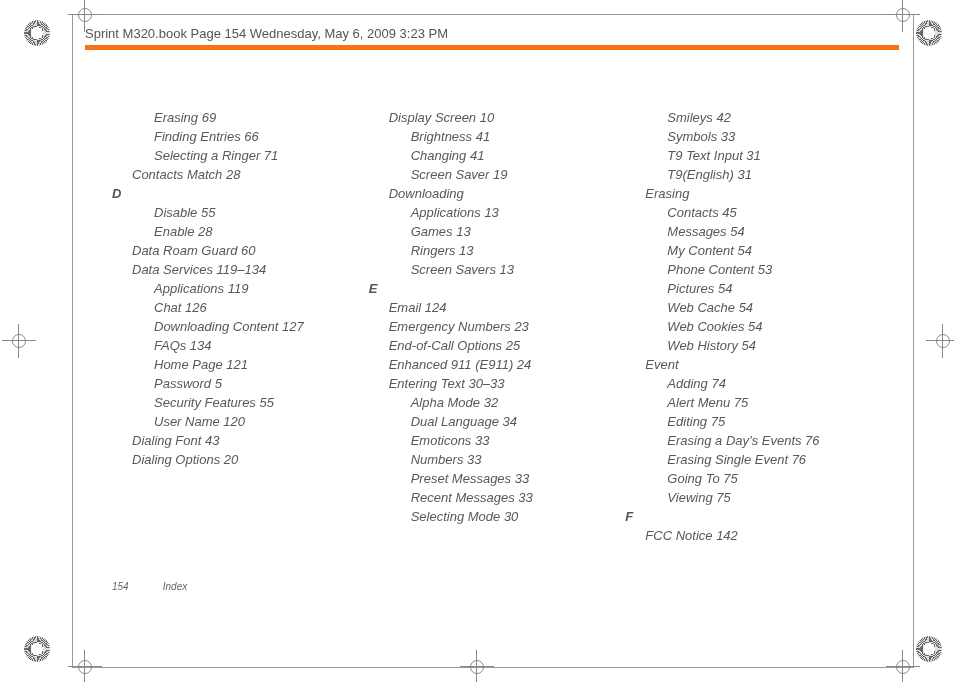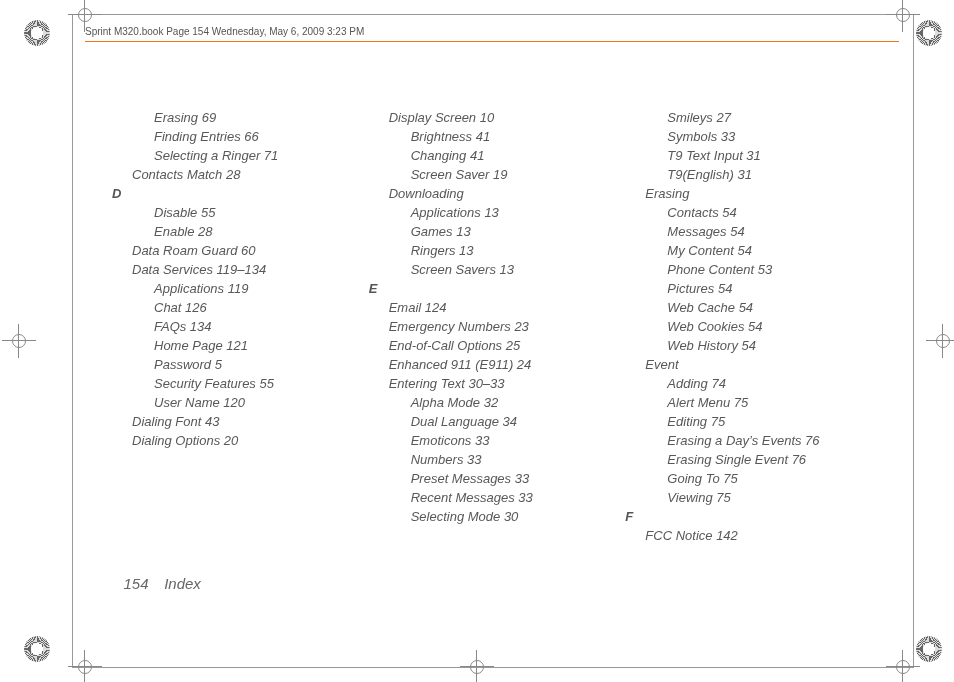--- a/index.html
+++ b/index.html
@@ -17,23 +17,23 @@
     left: 72px;
     right: 40px;
     bottom: 14px;
     border: 1px solid #999;
   }
   .header-line {
     position: absolute;
     top: 26px;
     left: 85px;
     right: 55px;
-    font-size: 10px;
+    font-size: 13px;
     color: #555;
-    border-bottom: 1px solid #f97316;
+    border-bottom: 5px solid #f97316;
     padding-bottom: 4px;
     font-style: normal;
   }
   .crop-mark {
     position: absolute;
     width: 26px;
     height: 26px;
   }
   .cm-ring {
     width: 26px; height: 26px;
@@ -92,24 +92,23 @@
   .l2 { padding-left: 42px; }
   .letter {
     font-weight: bold;
     font-style: italic;
     color: #555;
   }
   .footer {
     position: absolute;
     left: 112px;
     bottom: 90px;
-    font-size: 15px;
+    font-size: 10px;
     font-style: italic;
     color: #666;
-    text-align: center;
   }
   .footer .pg { display:inline-block; width: 48px; }
 </style>
 </head>
 <body>
 
 <div class="page-border"></div>
 
 <div class="crop-mark cm-tl">
     <div class="cm-ring"></div>
@@ -154,20 +153,21 @@
       <div class="l2">Finding Entries 66</div>
       <div class="l2">Selecting a Ringer 71</div>
       <div class="l1">Contacts Match 28</div>
       <div class="l0 letter">D</div>
       <div class="l2">Disable 55</div>
       <div class="l2">Enable 28</div>
       <div class="l1">Data Roam Guard 60</div>
       <div class="l1">Data Services 119–134</div>
       <div class="l2">Applications 119</div>
       <div class="l2">Chat 126</div>
+      <div class="l2">Downloading Content 127</div>
       <div class="l2">FAQs 134</div>
       <div class="l2">Home Page 121</div>
       <div class="l2">Password 5</div>
       <div class="l2">Security Features 55</div>
       <div class="l2">User Name 120</div>
       <div class="l1">Dialing Font 43</div>
       <div class="l1">Dialing Options 20</div>
     </div>
   <div class="col" id="col2">
       <div class="l1">Display Screen 10</div>
@@ -187,26 +187,26 @@
       <div class="l1">Entering Text 30–33</div>
       <div class="l2">Alpha Mode 32</div>
       <div class="l2">Dual Language 34</div>
       <div class="l2">Emoticons 33</div>
       <div class="l2">Numbers 33</div>
       <div class="l2">Preset Messages 33</div>
       <div class="l2">Recent Messages 33</div>
       <div class="l2">Selecting Mode 30</div>
     </div>
   <div class="col" id="col3">
-      <div class="l2">Smileys 27</div>
+      <div class="l2">Smileys 42</div>
       <div class="l2">Symbols 33</div>
       <div class="l2">T9 Text Input 31</div>
       <div class="l2">T9(English) 31</div>
       <div class="l1">Erasing</div>
-      <div class="l2">Contacts 54</div>
+      <div class="l2">Contacts 45</div>
       <div class="l2">Messages 54</div>
       <div class="l2">My Content 54</div>
       <div class="l2">Phone Content 53</div>
       <div class="l2">Pictures 54</div>
       <div class="l2">Web Cache 54</div>
       <div class="l2">Web Cookies 54</div>
       <div class="l2">Web History 54</div>
       <div class="l1">Event</div>
       <div class="l2">Adding 74</div>
       <div class="l2">Alert Menu 75</div>

